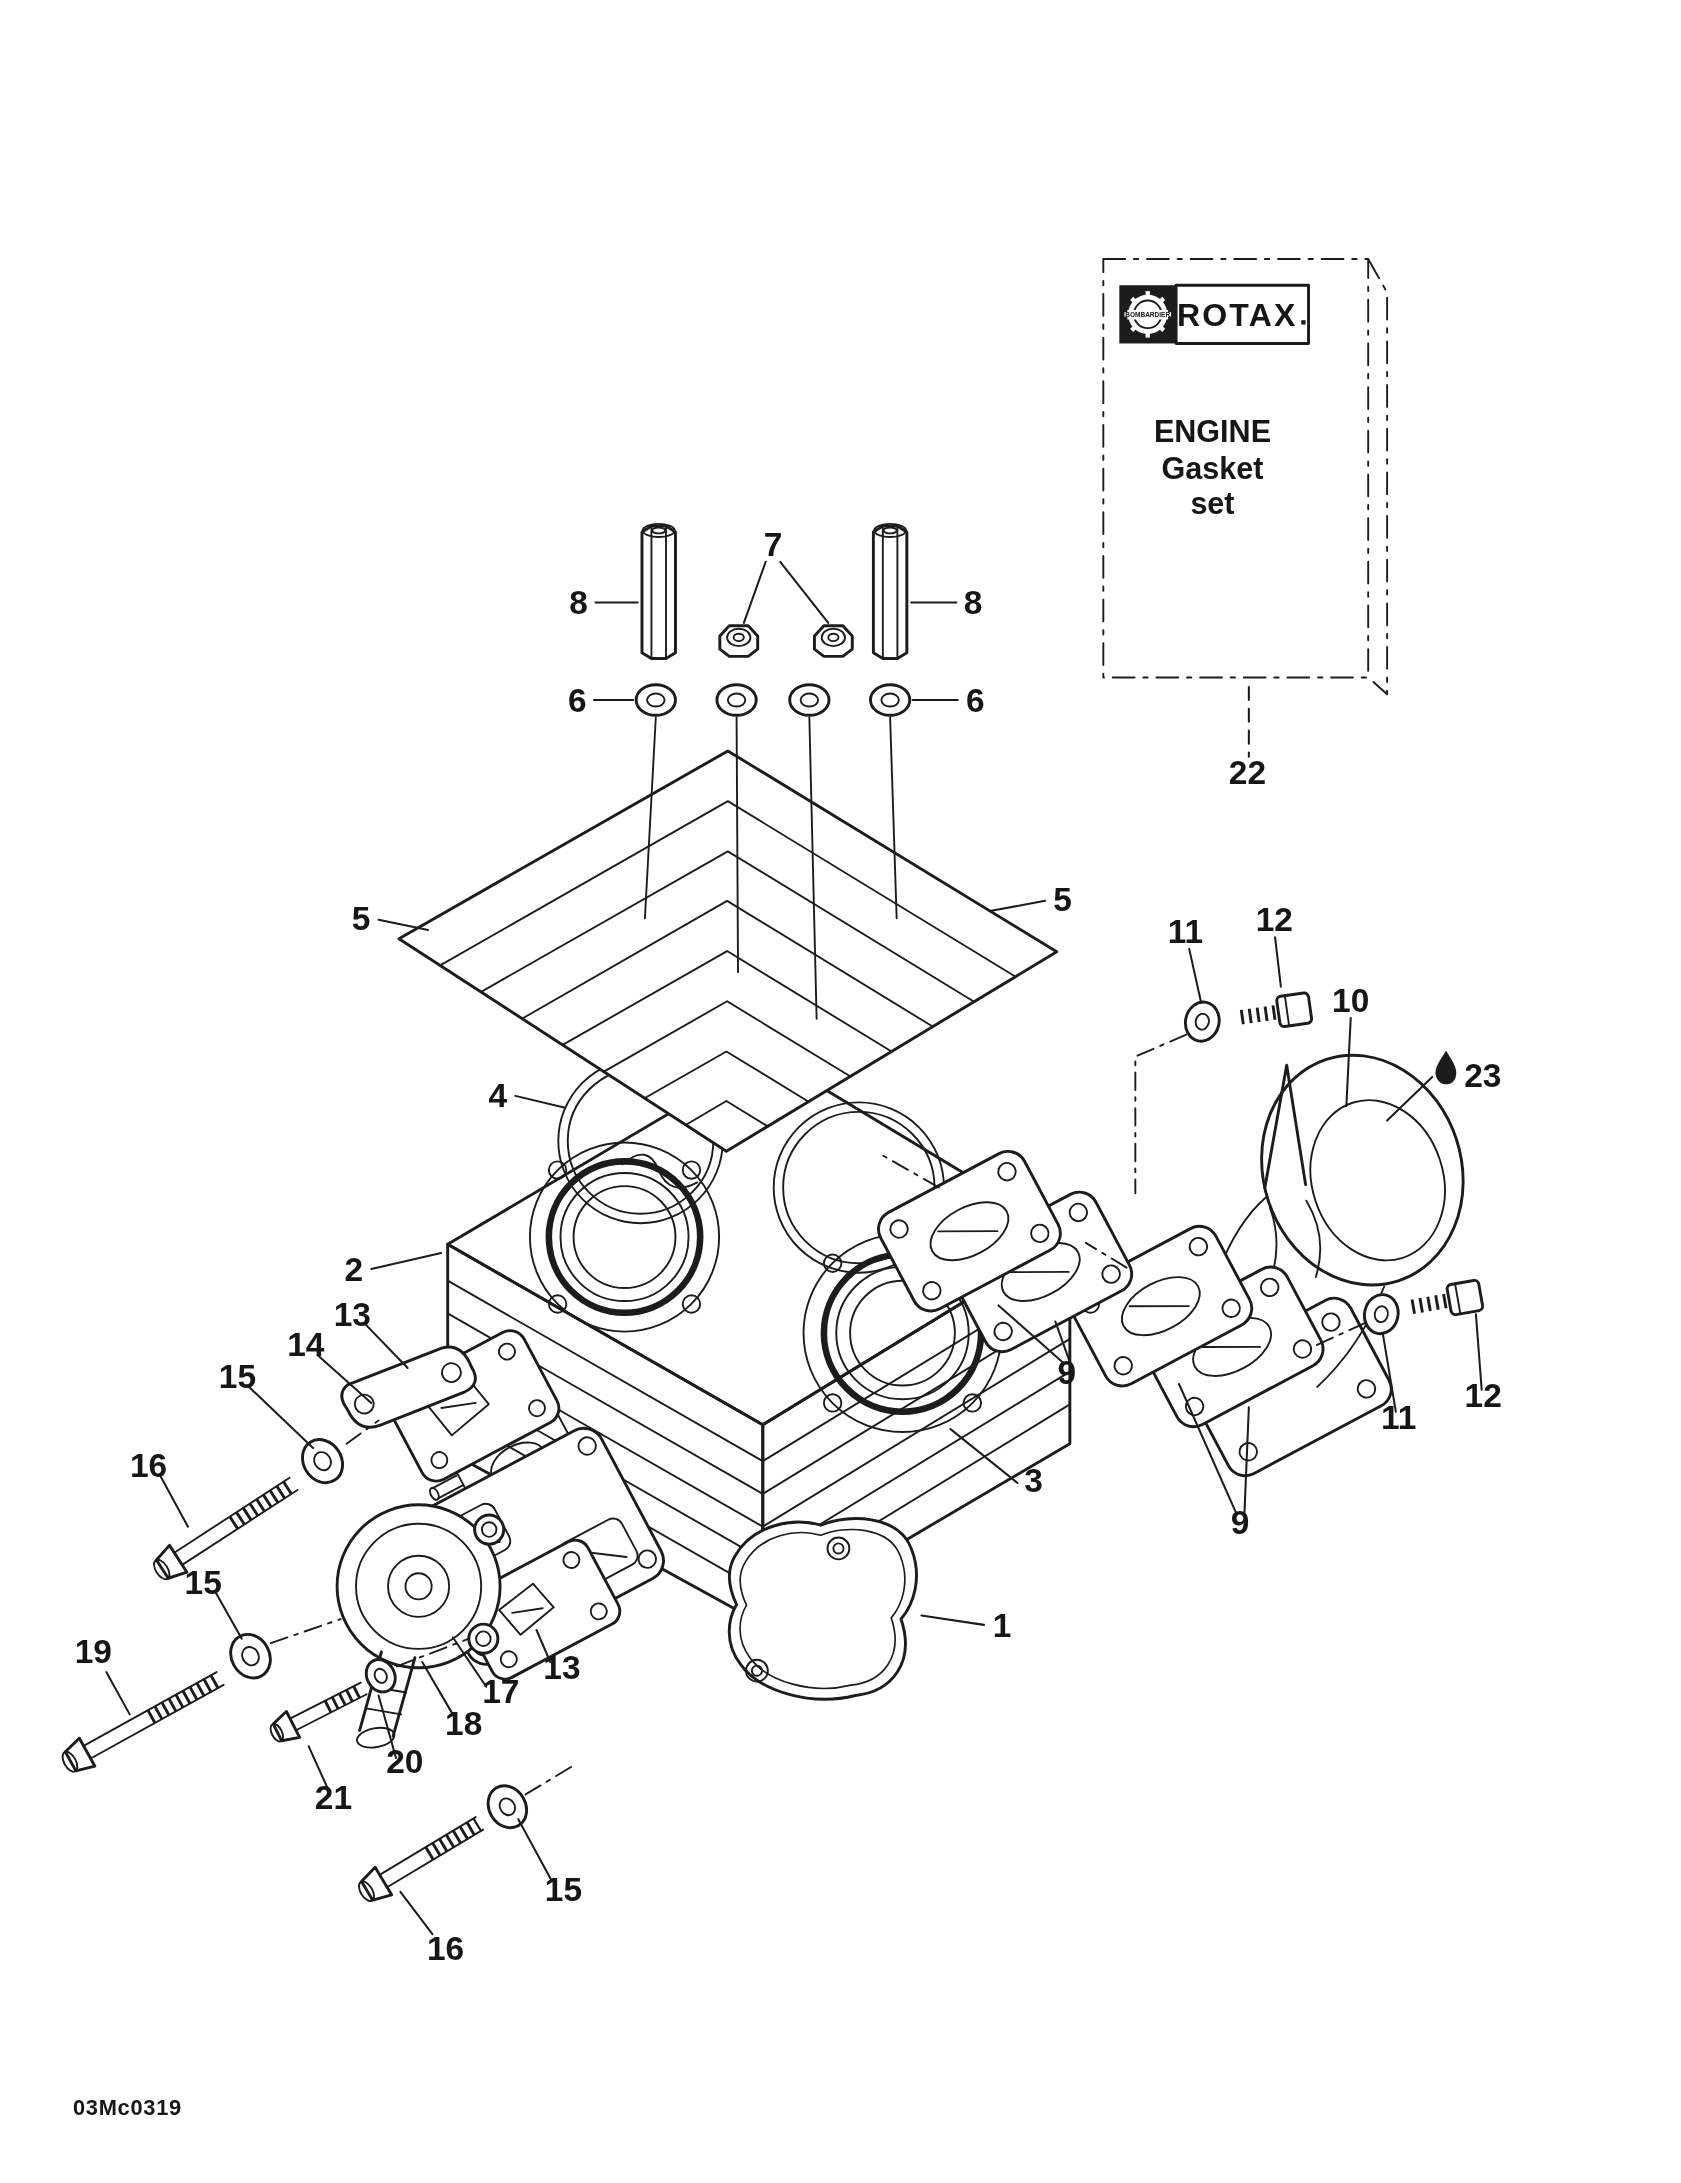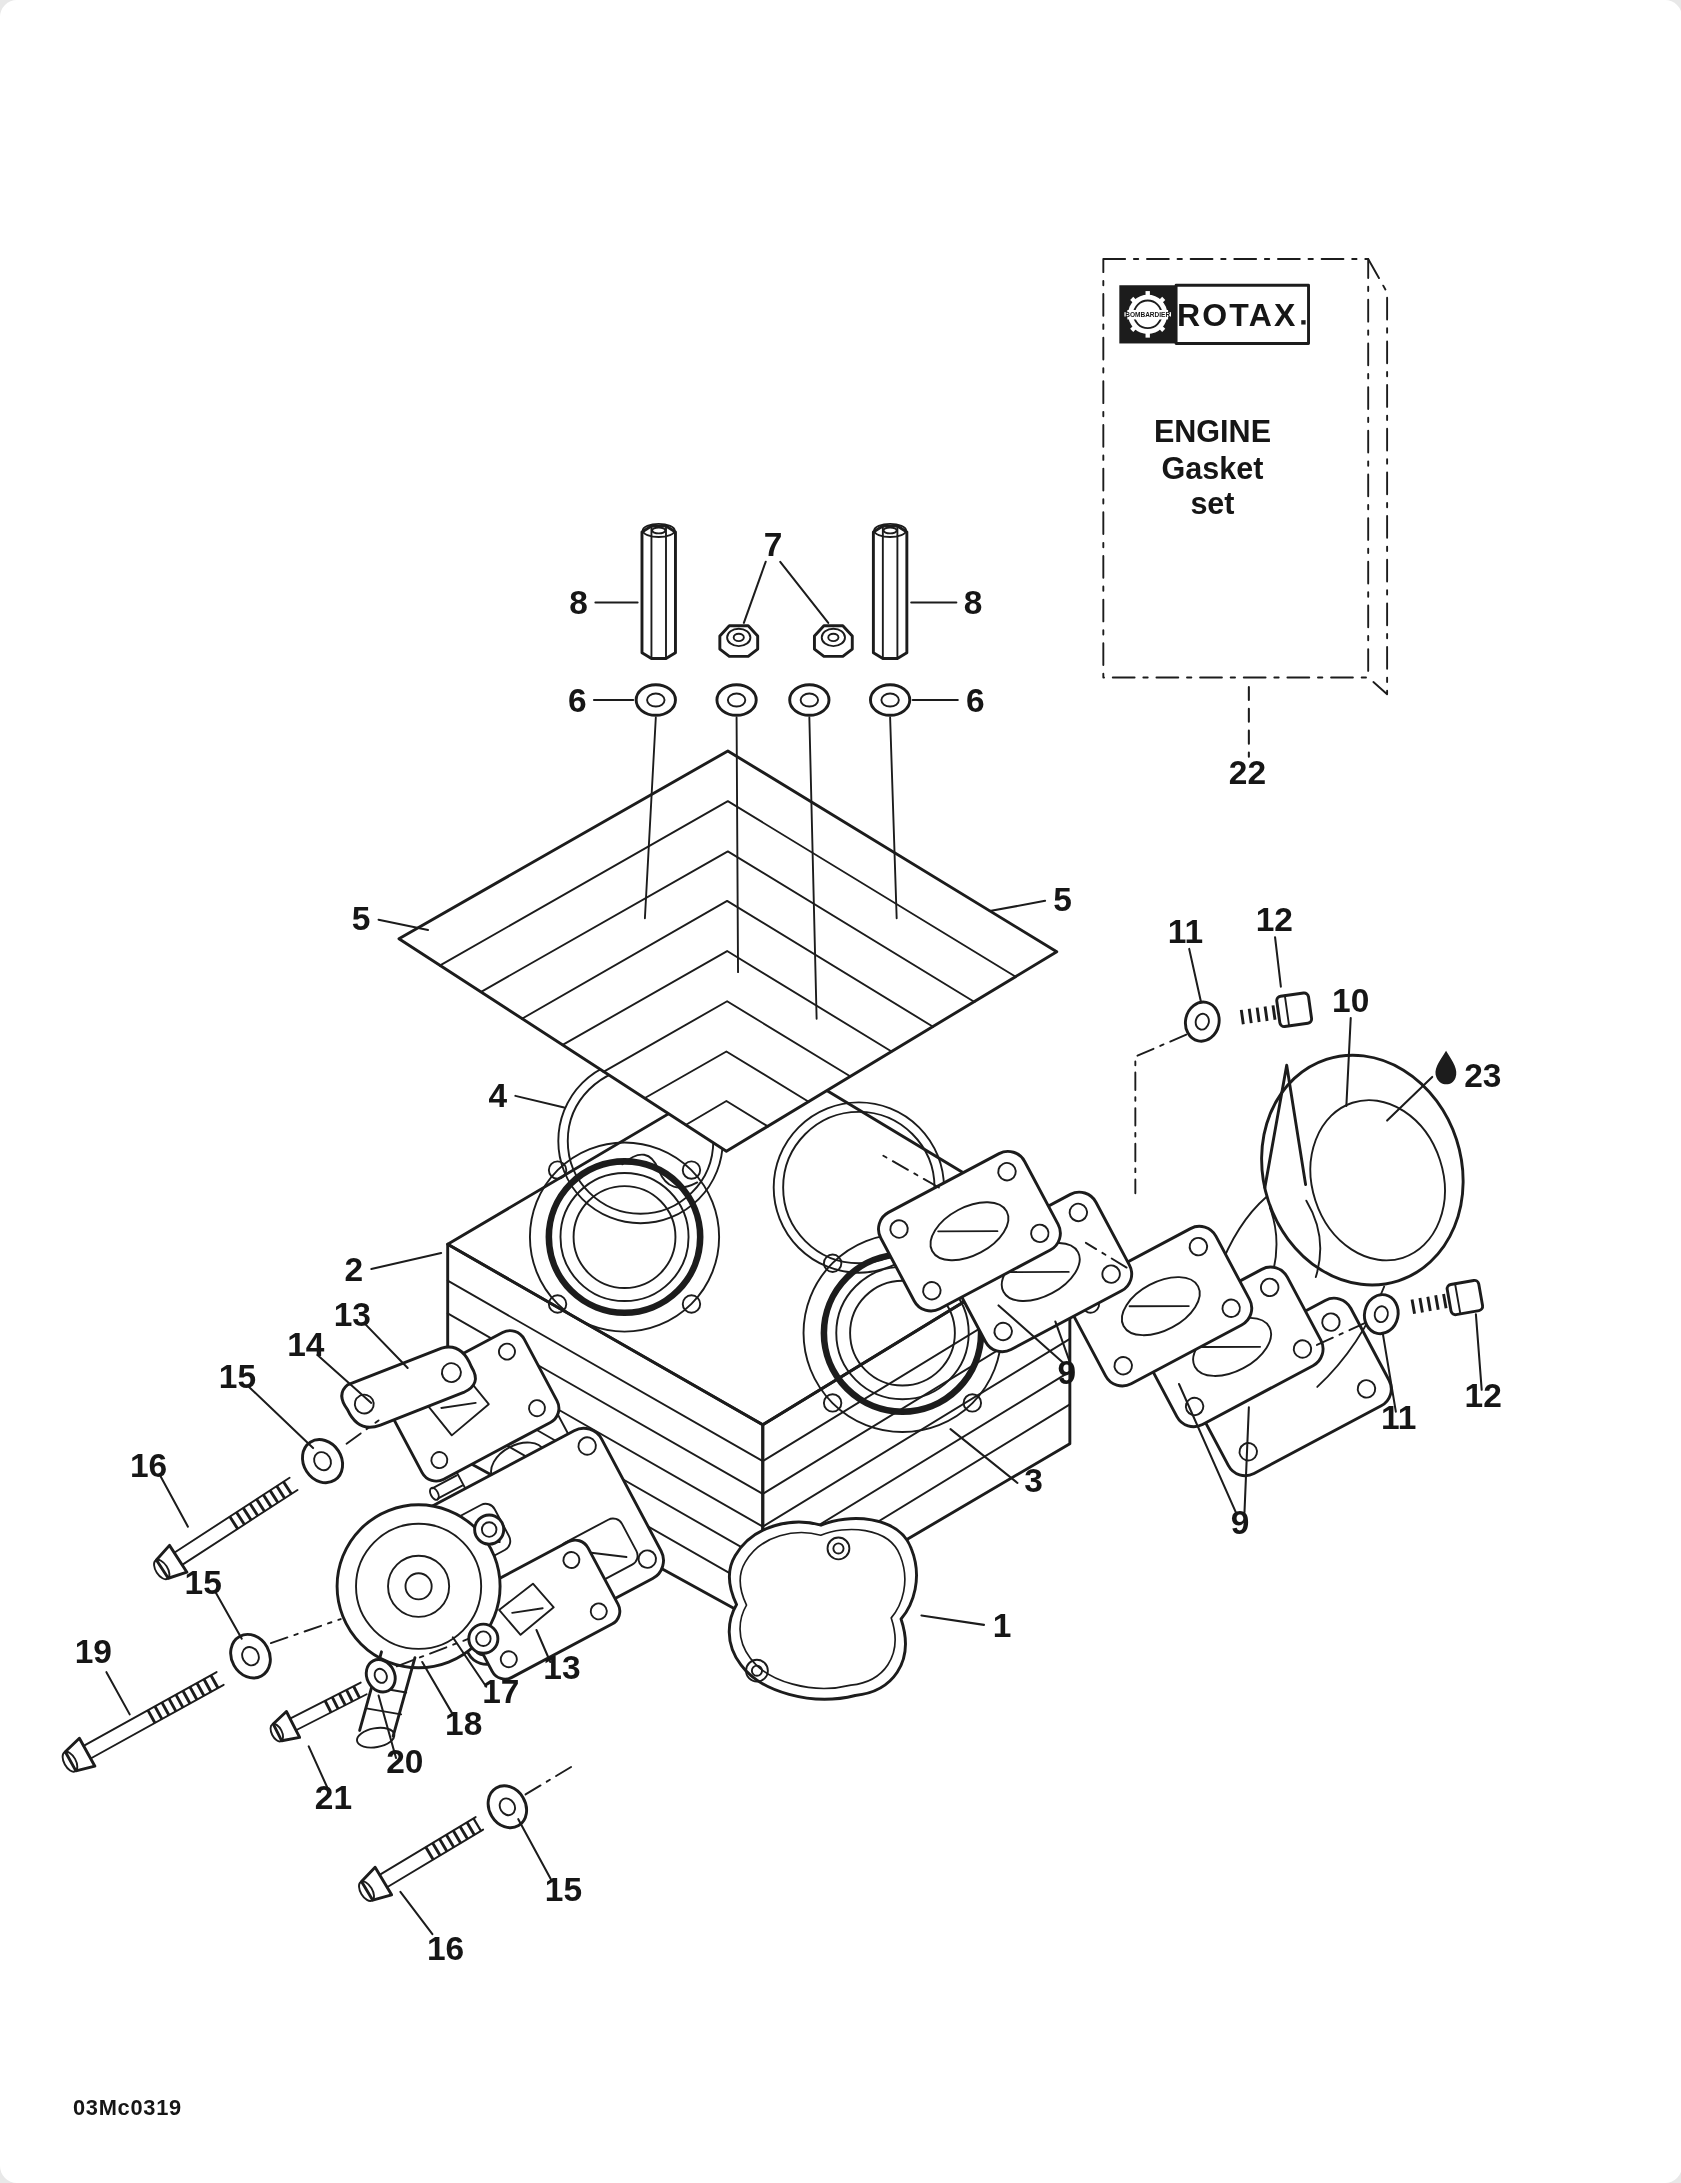--- a/index.html
+++ b/index.html
@@ -1,16 +1,16 @@
 <!DOCTYPE html>
 <html style="font-size:11.6px"><head>
 <meta charset="utf-8">
 <style>
   html,body{margin:0;padding:0;background:#e8e8e8;}
-  .page{position:relative;width:1682px;height:2183px;background:#ffffff;overflow:hidden;border-radius:17px;}
+  .page{position:relative;width:1682px;height:2183px;background:#ffffff;overflow:hidden;}
   svg{position:absolute;left:0;top:0;}
   .ink{stroke:#1c1c1c;fill:none;stroke-width:4;stroke-linecap:round;stroke-linejoin:round;}
   .ink2{stroke:#1c1c1c;fill:none;stroke-width:2.6;stroke-linecap:round;stroke-linejoin:round;}
   .wfill{fill:#ffffff;}
   .bfill{fill:#1c1c1c;stroke:none;}
   .lead{stroke:#1c1c1c;stroke-width:2.8;fill:none;stroke-linecap:round;}
   .dd{stroke:#1c1c1c;stroke-width:2.6;fill:none;stroke-dasharray:24 10 5 10;stroke-linecap:round;}
   .thread{stroke:#1c1c1c;fill:none;stroke-dasharray:4 7;}
   text{font-family:"Liberation Sans",sans-serif;font-weight:bold;font-size:46px;fill:#161616;}
   .num{text-anchor:middle;}

